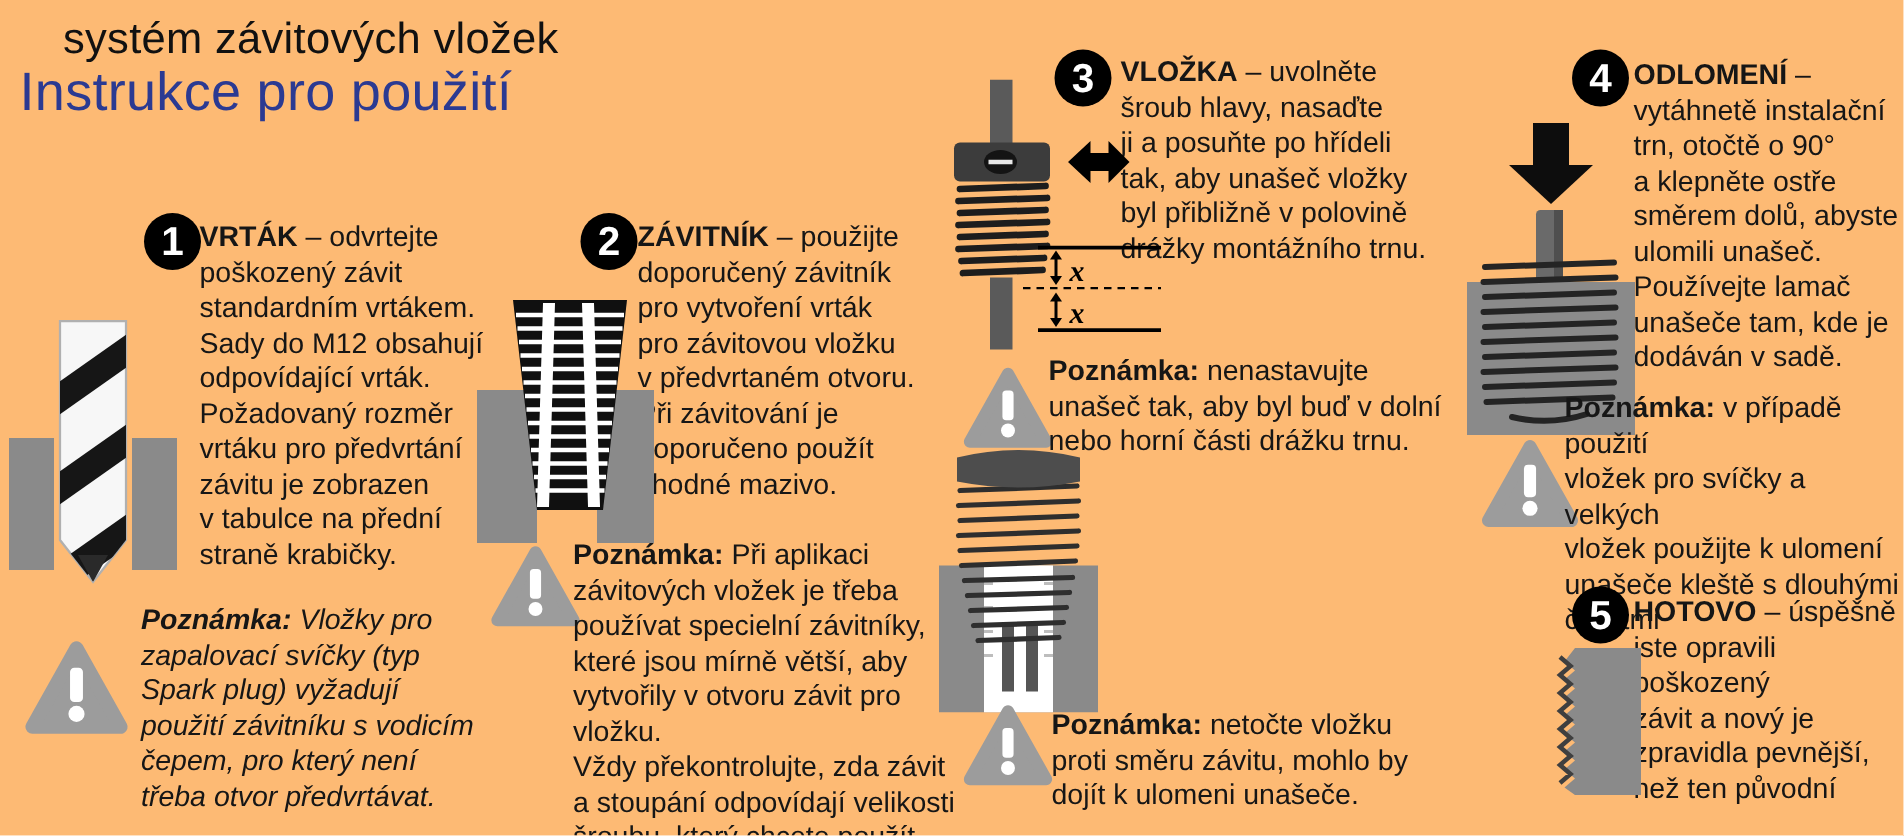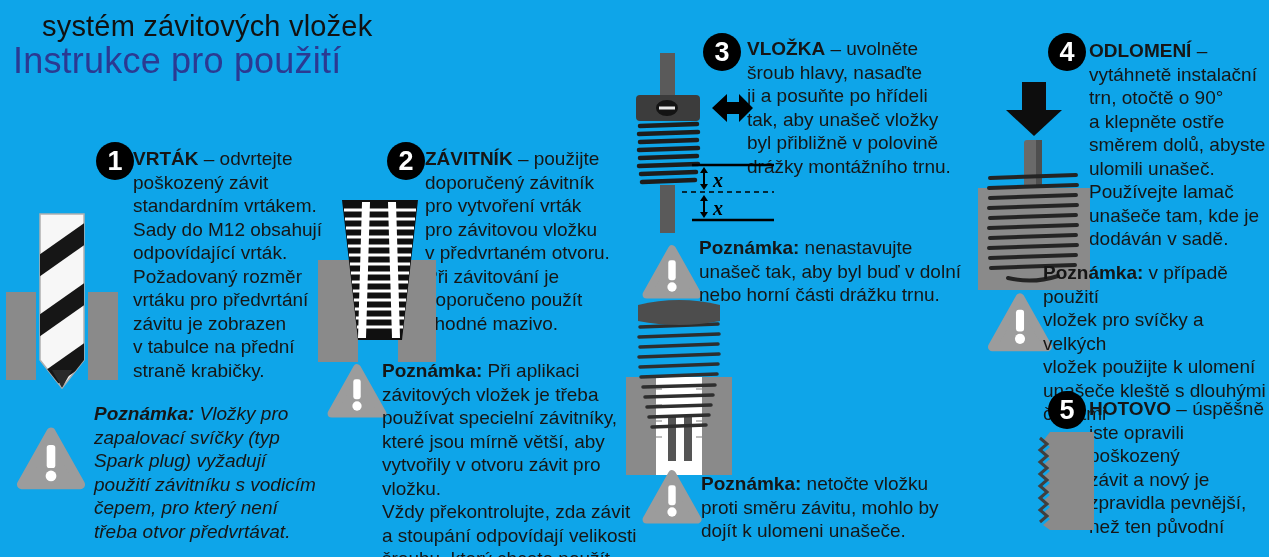--- a/index.html
+++ b/index.html
@@ -1,16 +1,16 @@
 <!DOCTYPE html>
 <html><head>
 <meta charset="utf-8">
 <style>
   html,body{margin:0;padding:0;background:#ffffff;}
-  .page{position:relative;width:1269px;height:557px;background:#0ea5e9;overflow:hidden;
+  .page{position:relative;width:1269px;height:557px;background:#fdba74;overflow:hidden;
         font-family:"Liberation Sans",sans-serif;color:#161616;}
   .kicker{position:absolute;left:42px;top:10px;font-size:29px;letter-spacing:0.2px;color:#111;}
   .main-title{position:absolute;left:13px;top:40px;font-size:36px;color:#2b3a92;letter-spacing:0.2px;}
   .badge{position:absolute;width:38px;height:38px;border-radius:50%;background:#000;color:#fff;
          font-weight:bold;font-size:27px;display:flex;align-items:center;justify-content:center;}
   .txt{position:absolute;font-size:19px;line-height:23.5px;white-space:pre-line;margin:0;}
   .txt b{font-weight:bold;}
   .illus,.tri{position:absolute;display:block;}
   .dimx{font:italic bold 20px "Liberation Serif",serif;fill:#000;}
 </style>

